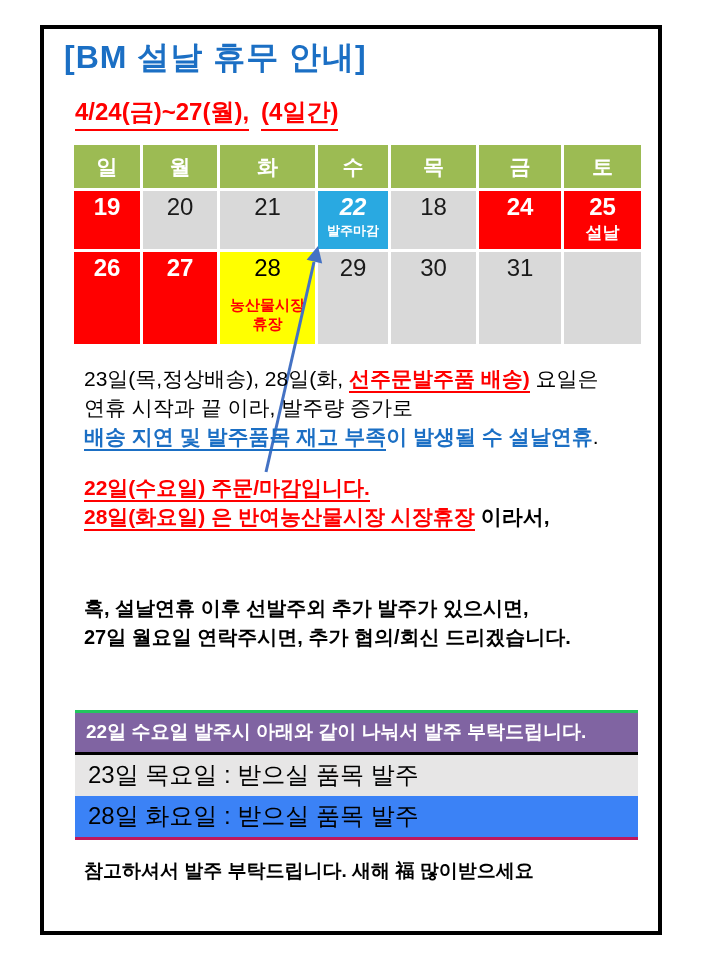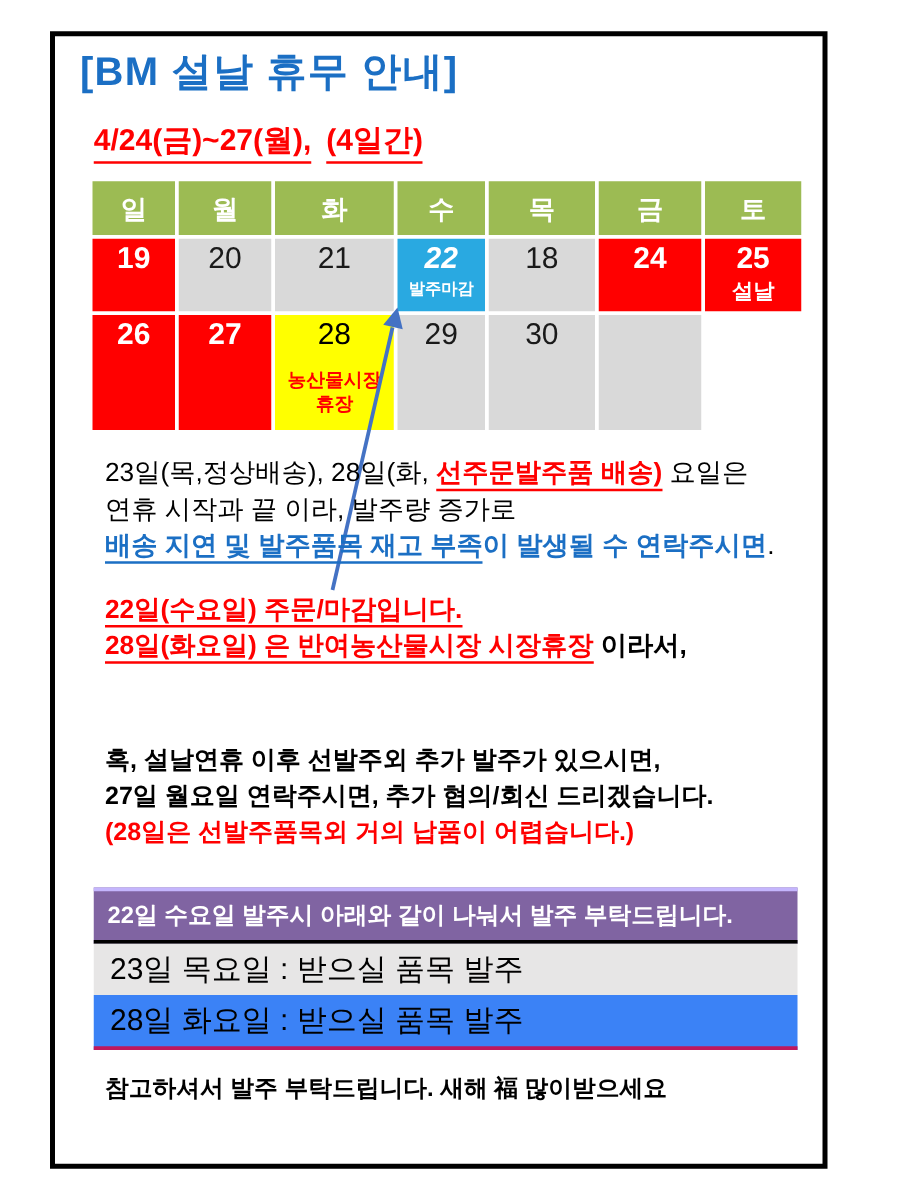--- a/index.html
+++ b/index.html
@@ -44,21 +44,21 @@
   .para{position:absolute;left:84px;margin:0;font-size:21px;line-height:29px;}
   .p1{top:364px;}
   .p2{top:473px;font-weight:bold;}
   .p3{top:594px;font-weight:bold;font-size:20px;line-height:29px;}
   .red{color:#FF0000;}
   .blue{color:#1B6FC4;}
   .bold{font-weight:bold;}
 
   .order-table{position:absolute;left:75px;top:710px;width:563px;box-sizing:border-box;}
   .ot-header{background:#8064A2;color:#fff;font-weight:bold;font-size:19px;
-    border-top:3px solid #c4b5fd;border-bottom:3px solid #000;
+    border-top:3px solid #22c55e;border-bottom:3px solid #000;
     padding:6px 20px 7px 11px;white-space:nowrap;}
   .ot-row{font-size:24px;padding:4px 8px 5px 13px;white-space:nowrap;}
   .ot-row-1{background:#E7E6E6;}
   .ot-row-2{background:#3b82f6;border-bottom:3px solid #be185d;}
 
   .footer{position:absolute;left:84px;top:858px;font-size:19px;font-weight:bold;
     white-space:nowrap;}
 </style>
 </head>
 <body>
@@ -115,44 +115,46 @@
     <span class="num">28</span>
     <span class="sub-market">농산물시장 휴장</span>
   </div>
   <div class="cd t-gray">
     <span class="num">29</span>
   </div>
   <div class="cd t-gray">
     <span class="num">30</span>
   </div>
   <div class="cd t-gray">
+    <span class="num">31</span>
+  </div>
+  <div class="cd t-gray">
     <span class="num"></span>
   </div>
 </div>
 
 <svg class="arrow-svg" width="720" height="960" viewBox="0 0 720 960">
   <line x1="266" y1="472" x2="314" y2="262" stroke="#4472C4" stroke-width="3"></line>
   <polygon points="318,246 322.2,263.4 306.6,259.8" fill="#4472C4"></polygon>
 </svg>
 
 <p class="para p1">
   <span>23일(목,정상배송), 28일(화, </span><span class="red bold u">선주문발주품 배송)</span><span> 요일은</span><br>
   <span>연휴 시작과 끝 이라, 발주량 증가로</span><br>
-  <span class="blue bold u">배송 지연 및 발주품목 재고 부족</span><span class="blue bold">이 발생될 수 연락주시면</span><span>.</span>
+  <span class="blue bold u">배송 지연 및 발주품목 재고 부족</span><span class="blue bold">이 발생될 수 설날연휴</span><span>.</span>
 </p>
 
 <p class="para p2">
   <span class="red u">22일(수요일) 주문/마감입니다.</span><br>
   <span class="red u">28일(화요일) 은 반여농산물시장 시장휴장</span><span> 이라서,</span><br>
 </p>
 
 <p class="para p3">
   <span>혹, 설날연휴 이후 선발주외 추가 발주가 있으시면,</span><br>
   <span>27일 월요일 연락주시면, 추가 협의/회신 드리겠습니다.</span><br>
-  <span class="red">(28일은 선발주품목외 거의 납품이 어렵습니다.)</span>
 </p>
 
 <div class="order-table">
   <div class="ot-header">22일 수요일 발주시 아래와 같이 나눠서 발주 부탁드립니다.</div>
   <div class="ot-row ot-row-1">23일 목요일 : 받으실 품목 발주</div>
   <div class="ot-row ot-row-2">28일 화요일 : 받으실 품목 발주</div>
 </div>
 
 <div class="footer">참고하셔서 발주 부탁드립니다. 새해 福 많이받으세요</div>
 

